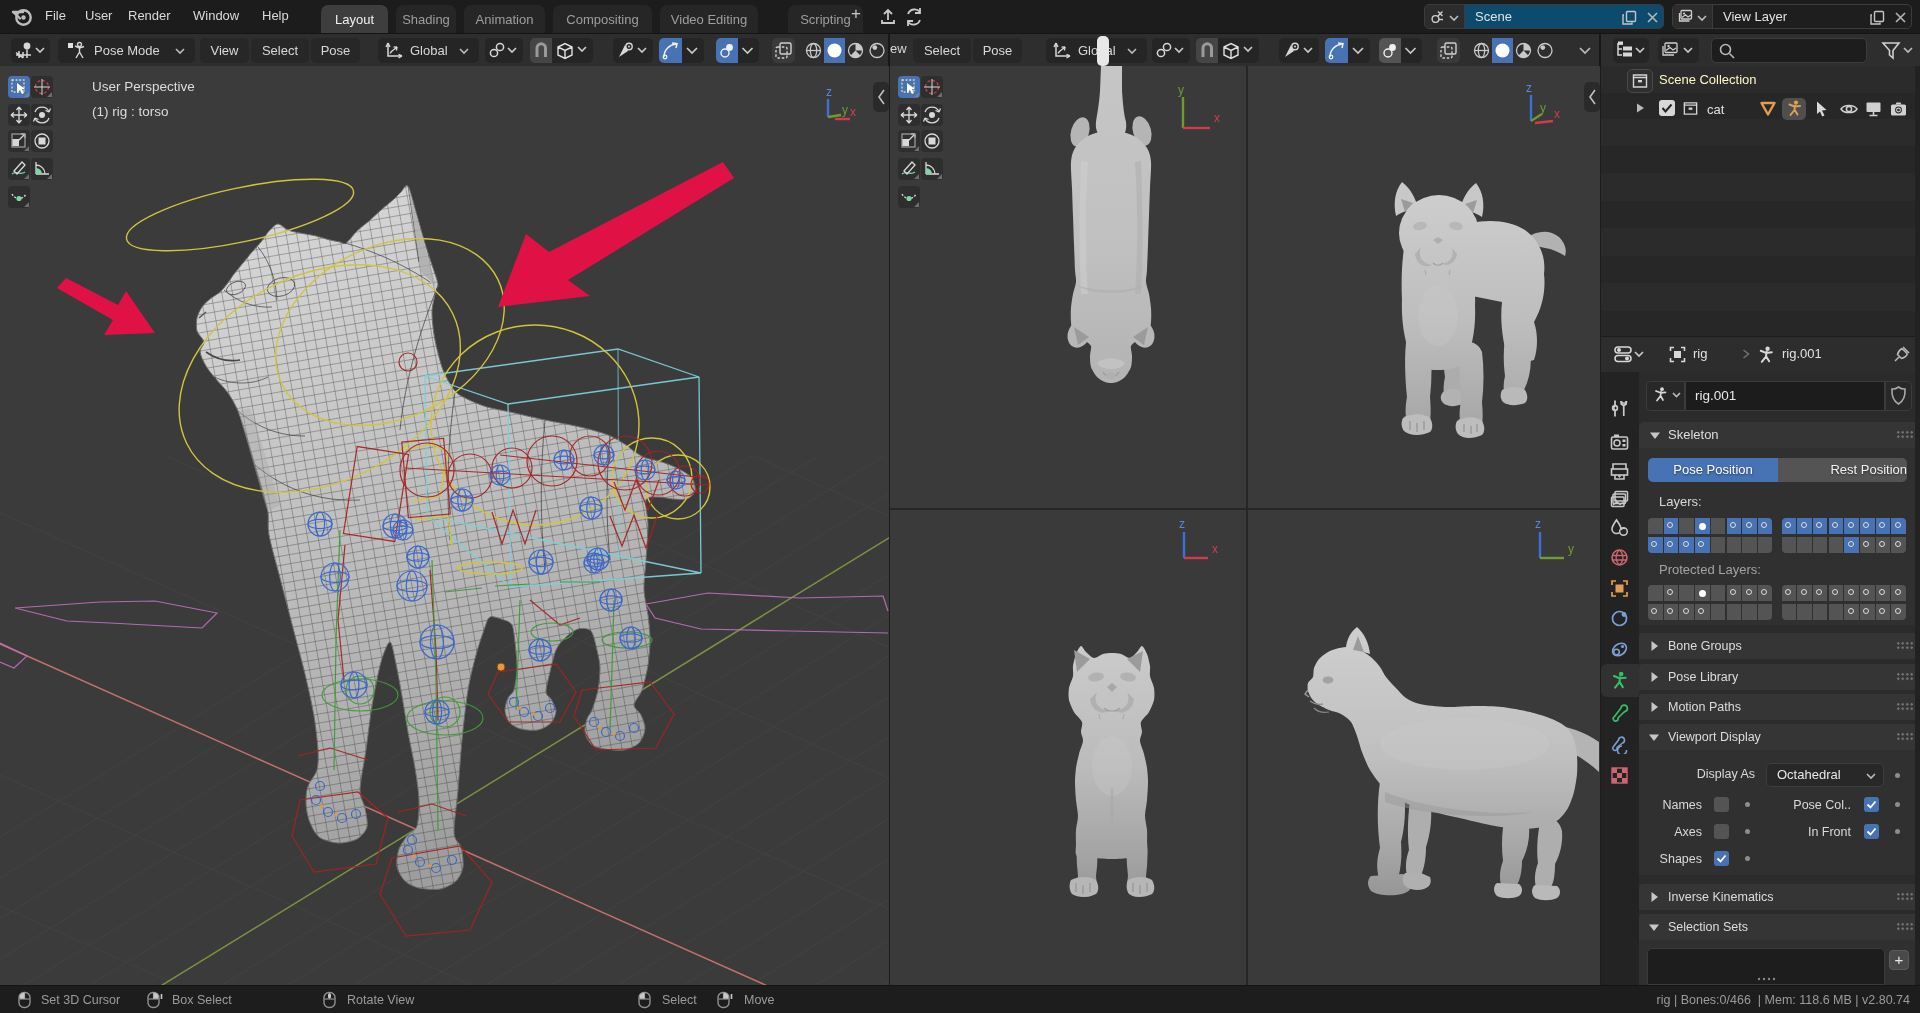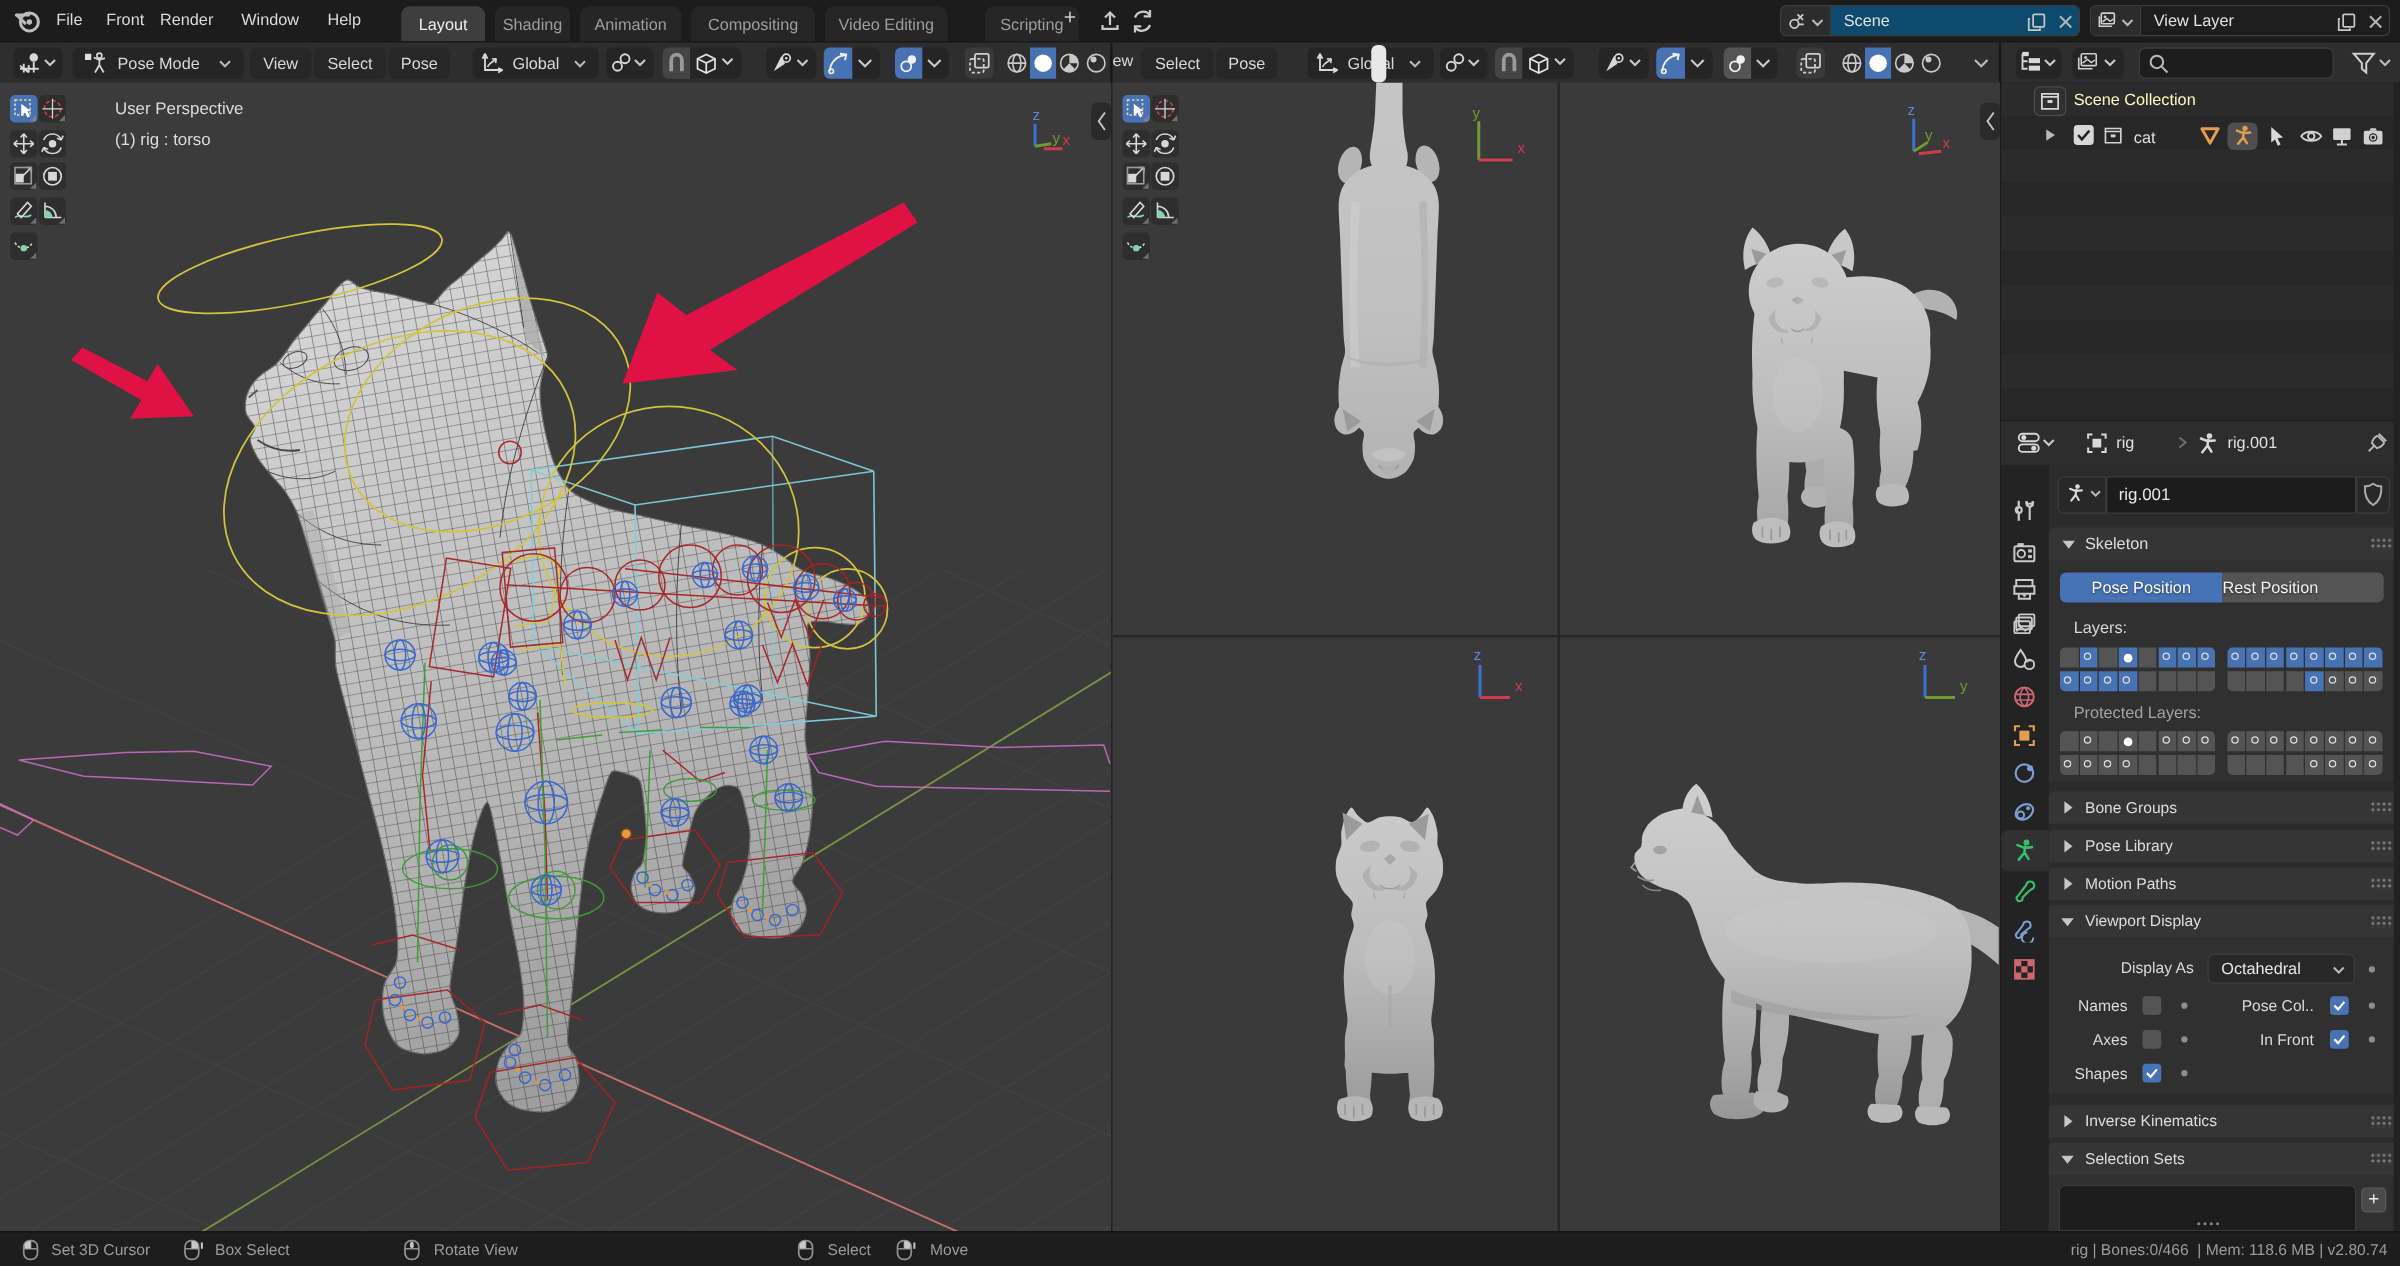--- a/index.html
+++ b/index.html
@@ -38,21 +38,21 @@
 <div id="root">
 
   <div id="topbar" class="abs">
     <svg class="abs" style="left:10px;top:5px" width="24" height="24" viewBox="0 0 24 24">
       <circle cx="13.5" cy="12.5" r="7.2" fill="none" stroke="#bdbdbd" stroke-width="2.4"></circle>
       <circle cx="13.5" cy="12.5" r="2.2" fill="#bdbdbd"></circle>
       <path d="M3 7 L13 7" stroke="#bdbdbd" stroke-width="2.4" stroke-linecap="round"></path>
       <path d="M3.5 7.2 L10 13.5" stroke="#bdbdbd" stroke-width="2.4" stroke-linecap="round"></path>
     </svg>
     <div class="menu" style="left:45px">File</div>
-    <div class="menu" style="left:85px">Front</div>
+    <div class="menu" style="left:85px">User</div>
     <div class="menu" style="left:128px">Render</div>
     <div class="menu" style="left:193px">Window</div>
     <div class="menu" style="left:262px">Help</div>
     <div class="tab act" style="left:321px;width:67px">Layout</div>
     <div class="tab" style="left:396px;width:60px">Shading</div>
     <div class="tab" style="left:464px;width:81px">Animation</div>
     <div class="tab" style="left:553px;width:99px">Compositing</div>
     <div class="tab" style="left:660px;width:98px">Video Editing</div>
     <div class="tab" style="left:788px;width:75px">Scripting</div>
     <div class="menu" style="left:851px;top:4px;font-size:17px;color:#c9c9c9">+</div>
@@ -990,21 +990,21 @@
     </div>
     
     <div class="abs" style="left:38px;top:85px;width:281px;height:26px;background:#353535;border-radius:5px 5px 0 0"></div>
     <svg class="abs" style="left:48px;top:94px" width="12" height="9" viewBox="0 0 12 9">
         <path d="M1 1.5 L11 1.5 L6 8 Z" fill="#c6c6c6"></path>
       </svg>
     <div class="abs" style="left:67px;top:90px;color:#dedede;font-size:13px">Skeleton</div>
     <div class="dots" style="top:93px;right:6px"></div>
     <div class="abs" style="left:38px;top:111px;width:281px;height:177px;background:#303030"></div>
     <div class="abs" style="left:47px;top:121px;width:130px;height:24px;background:#4772b3;border-radius:5px 0 0 5px;color:#fff;font-size:13px;text-align:center;line-height:24px;text-shadow:0 1px 2px rgba(0,0,0,.5)">Pose Position</div>
-    <div class="abs" style="left:177px;top:121px;width:129px;height:24px;background:#545454;border-radius:0 5px 5px 0;color:#f2f2f2;font-size:13px;text-align:left;line-height:24px;text-shadow:0 1px 2px rgba(0,0,0,.5)">Rest Position</div>
+    <div class="abs" style="left:177px;top:121px;width:129px;height:24px;background:#545454;border-radius:0 5px 5px 0;color:#f2f2f2;font-size:13px;text-align:right;line-height:24px;text-shadow:0 1px 2px rgba(0,0,0,.5)">Rest Position</div>
     <div class="abs" style="left:58px;top:157px;color:#d9d9d9;font-size:13px">Layers:</div>
     <div id="layers1" class="abs" style="left:47px;top:181px">
         <div class="abs" style="left:0.0px;top:0px;width:14.6px;height:16px;background:#545454;border-radius:4px 0 0 0;"></div>
 <div class="abs" style="left:15.7px;top:0px;width:14.6px;height:16px;background:#4772b3;"></div>
         <div class="abs" style="left:19.0px;top:4px;width:6px;height:6px;border:1.6px solid #ddd;border-radius:50%"></div>
 <div class="abs" style="left:31.4px;top:0px;width:14.6px;height:16px;background:#545454;"></div>
 <div class="abs" style="left:47.1px;top:0px;width:14.6px;height:16px;background:#4772b3;"></div>
         <div class="abs" style="left:50.9px;top:4.5px;width:7px;height:7px;background:#fff;border-radius:50%"></div>
 <div class="abs" style="left:62.8px;top:0px;width:14.6px;height:16px;background:#545454;"></div>
 <div class="abs" style="left:78.5px;top:0px;width:14.6px;height:16px;background:#4772b3;"></div>

